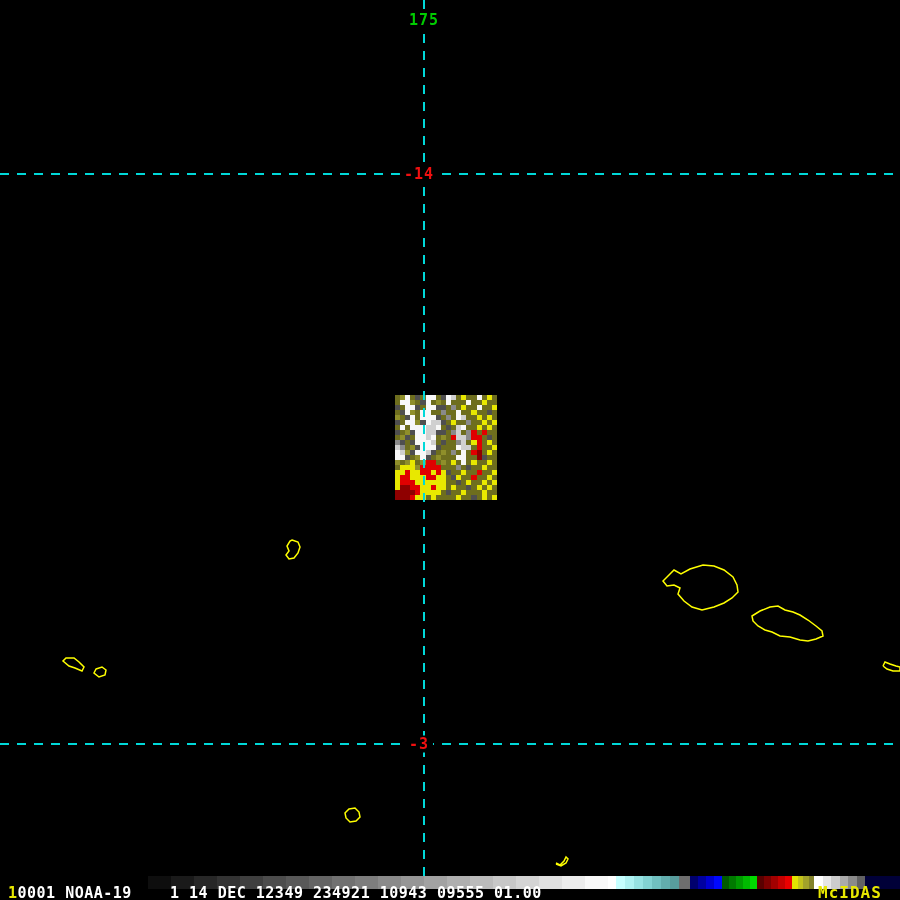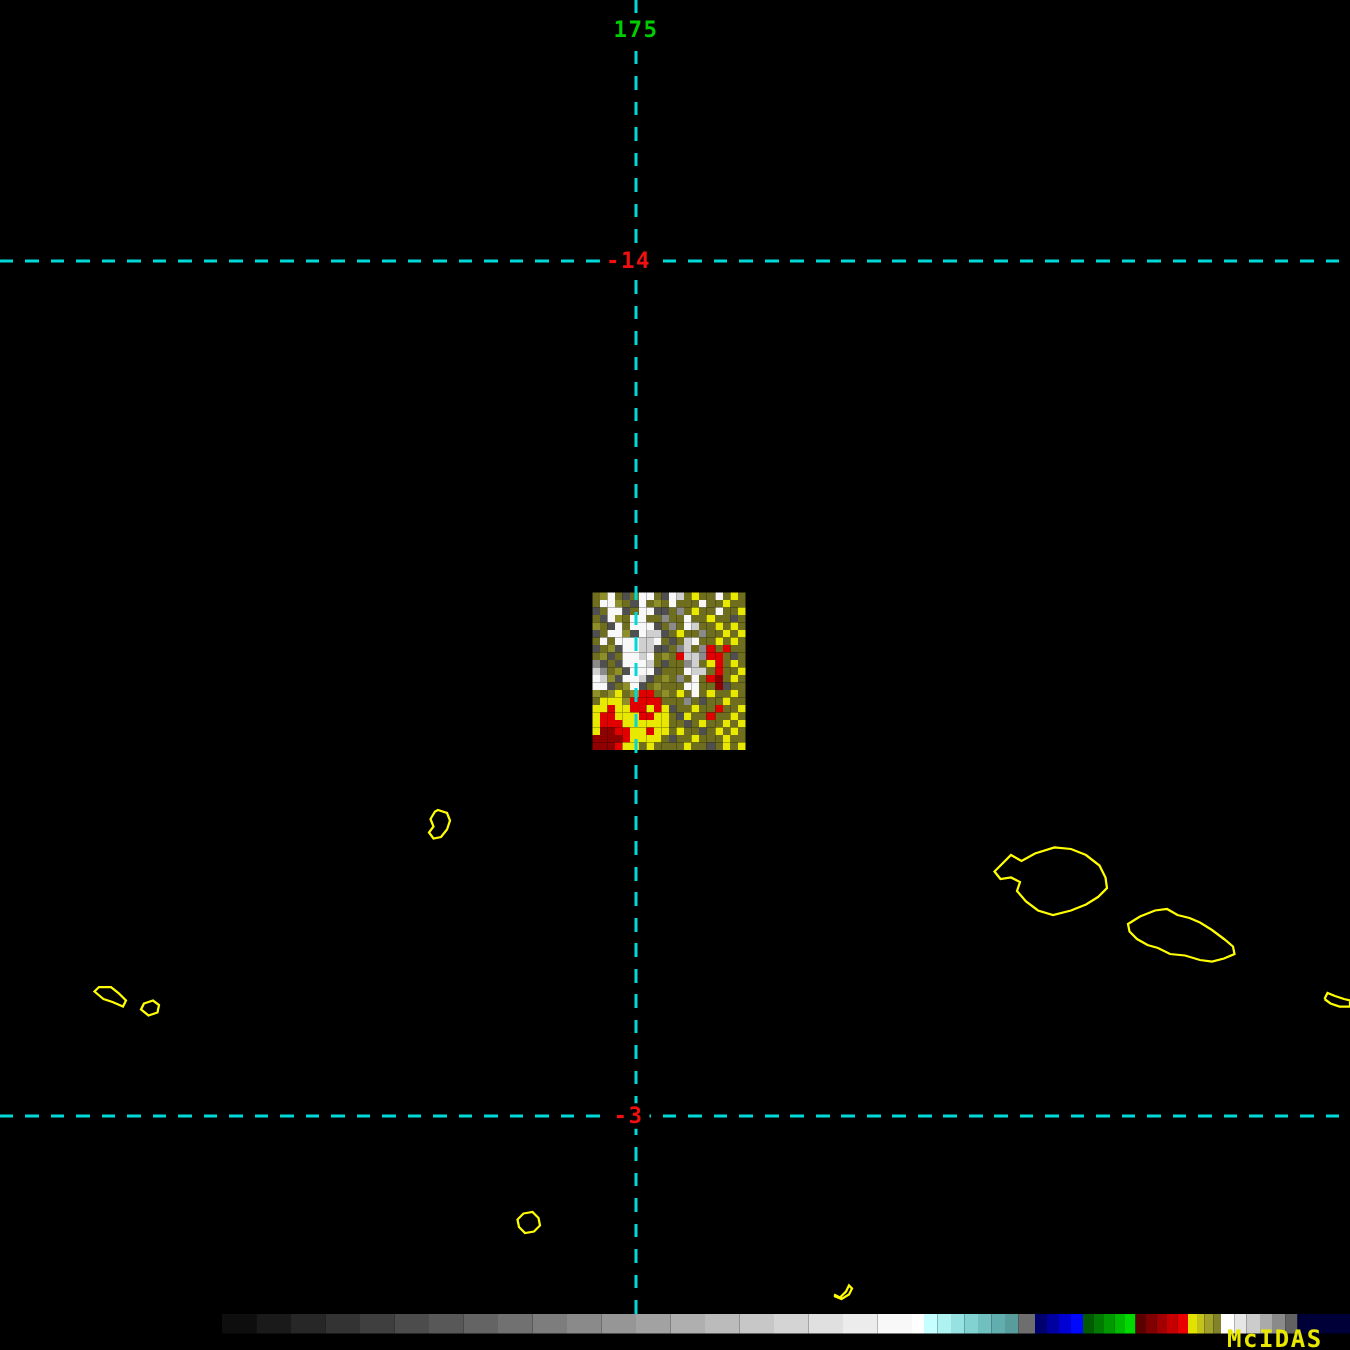--- a/index.html
+++ b/index.html
@@ -518,15 +518,16 @@
         <div style="width: 6px; background: rgb(162, 162, 42);"></div>
         <div style="width: 5px; background: rgb(130, 130, 42);"></div>
         <div style="width: 9px; background: rgb(255, 255, 255);"></div>
         <div style="width: 8px; background: rgb(230, 230, 230);"></div>
         <div style="width: 9px; background: rgb(204, 204, 204);"></div>
         <div style="width: 8px; background: rgb(170, 170, 170);"></div>
         <div style="width: 9px; background: rgb(138, 138, 138);"></div>
         <div style="width: 8px; background: rgb(98, 98, 98);"></div>
         <div style="width: 35px; background: rgb(0, 0, 56);"></div>
       </div>
+    <div class="statustext"><span id="fnum" style="color: rgb(232, 232, 0);">1</span><span id="stext" style="color: rgb(255, 255, 255);">0001 NOAA-19    1 14 DEC 12349 234921 10943 09555 01.00</span></div>
     <div class="brand" id="brand" style="color: rgb(232, 232, 0);">McIDAS</div>
   </div>
 </div>
 
 </body></html>

